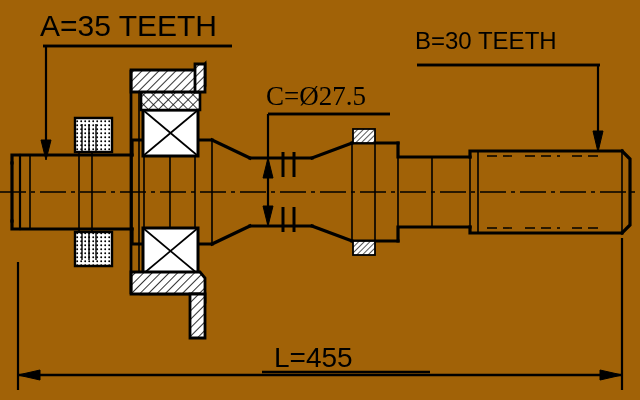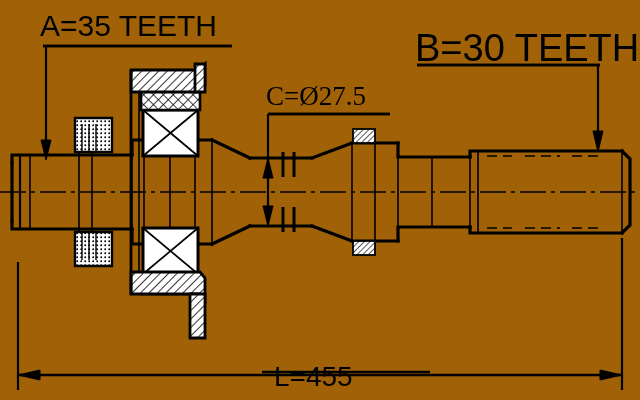--- a/index.html
+++ b/index.html
@@ -13,23 +13,23 @@
   #drawing{position:absolute;left:0;top:0;width:640px;height:400px;}
   .lbl{
     position:absolute;
     font-family:"Liberation Sans", sans-serif;
     color:#000;
     white-space:nowrap;
     font-weight:400;
     letter-spacing:0px;
   }
   #label-a{left:40px;  top:9px;  font-size:30px;}
-  #label-b{left:415px; top:27px; font-size:38px;}
+  #label-b{left:415px; top:27px; font-size:24px;}
   #label-c{left:266px; top:81px; font-size:27px;font-family:Liberation Serif, serif;}
-  #label-l{left:274px; top:342px;font-size:28px;margin-top:19px;}
+  #label-l{left:274px; top:342px;font-size:28px;}
 </style>
 </head>
 <body>
 
 <div id="root">
 
   <svg id="drawing" viewBox="0 0 640 400">
     <defs>
 
       <pattern id="hatch45" width="6" height="6" patternUnits="userSpaceOnUse" patternTransform="rotate(45)">

